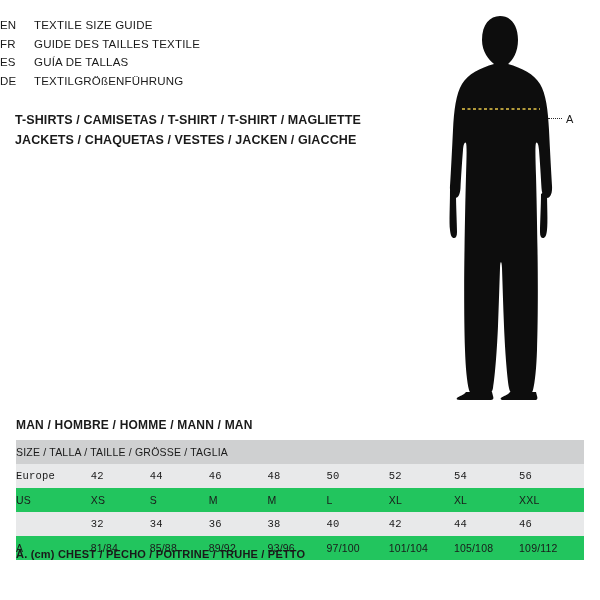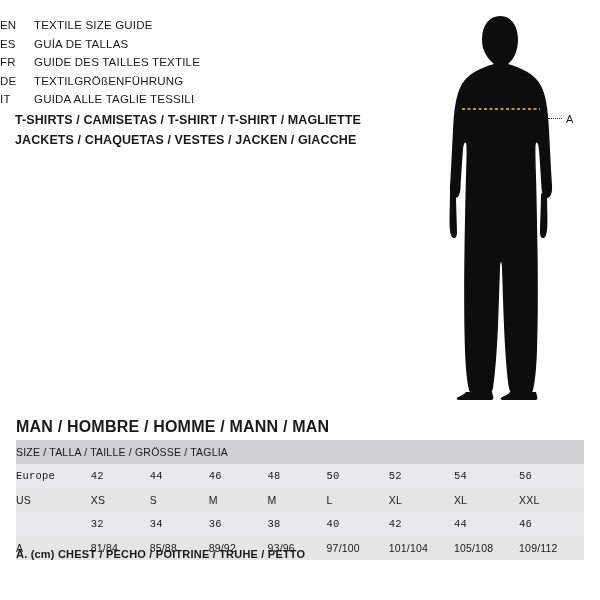--- a/index.html
+++ b/index.html
@@ -79,21 +79,21 @@
     width: 14px;
     height: 1px;
     border-top: 1.4px dotted #2b2b2b;
   }
 
   
   .table-title {
     position: absolute;
     left: 16px;
     top: 418px;
-    font-size: 16px;
+    font-size: 12px;
     font-weight: bold;
     letter-spacing: 0.2px;
   }
   table.size-table {
     position: absolute;
     left: 16px;
     top: 440px;
     width: 568px;
     border-collapse: collapse;
     font-size: 10.5px;
@@ -107,21 +107,21 @@
   .row-head td {
     background: #cfd0d1;
     font-size: 10.5px;
     font-weight: normal;
   }
   .row-a td, .row-c td {
     background: #e8e9ea;
     font-family: Liberation Mono, monospace;
   }
   .row-b td, .row-d td {
-    background: #e5e5e5;
+    background: #22c55e;
   }
   td.c0 { width: 88px; padding-left: 2px; }
   td.cv { width: 68px; text-align: left; margin-left: 10px; }
   .head-label { padding-left: 2px; }
 
   .footnote {
     position: absolute;
     left: 16px;
     top: 548px;
     font-size: 11px;
@@ -133,34 +133,30 @@
 <body>
 
 <div class="page">
 
   <div class="lang-block">
     <div class="lang-row">
       <span class="lang-code">EN</span>
       <span class="lang-text">TEXTILE SIZE GUIDE</span>
     </div>
     <div class="lang-row">
+      <span class="lang-code">FR</span>
+      <span class="lang-text">GUIDE DES TAILLES TEXTILE</span>
+    </div>
+    <div class="lang-row">
       <span class="lang-code">ES</span>
       <span class="lang-text">GUÍA DE TALLAS</span>
     </div>
     <div class="lang-row">
-      <span class="lang-code">FR</span>
-      <span class="lang-text">GUIDE DES TAILLES TEXTILE</span>
-    </div>
-    <div class="lang-row">
       <span class="lang-code">DE</span>
       <span class="lang-text">TEXTILGRÖßENFÜHRUNG</span>
-    </div>
-    <div class="lang-row">
-      <span class="lang-code">IT</span>
-      <span class="lang-text">GUIDA ALLE TAGLIE TESSILI</span>
     </div>
   </div>
 
   <div class="cat-block">
     <div class="cat-line">T-SHIRTS / CAMISETAS / T-SHIRT / T-SHIRT / MAGLIETTE</div>
     <div class="cat-line">JACKETS / CHAQUETAS / VESTES / JACKEN / GIACCHE</div>
   </div>
 
   <div class="figure-wrap">
     <svg class="figure-svg" width="200" height="390" viewBox="0 0 200 390">

